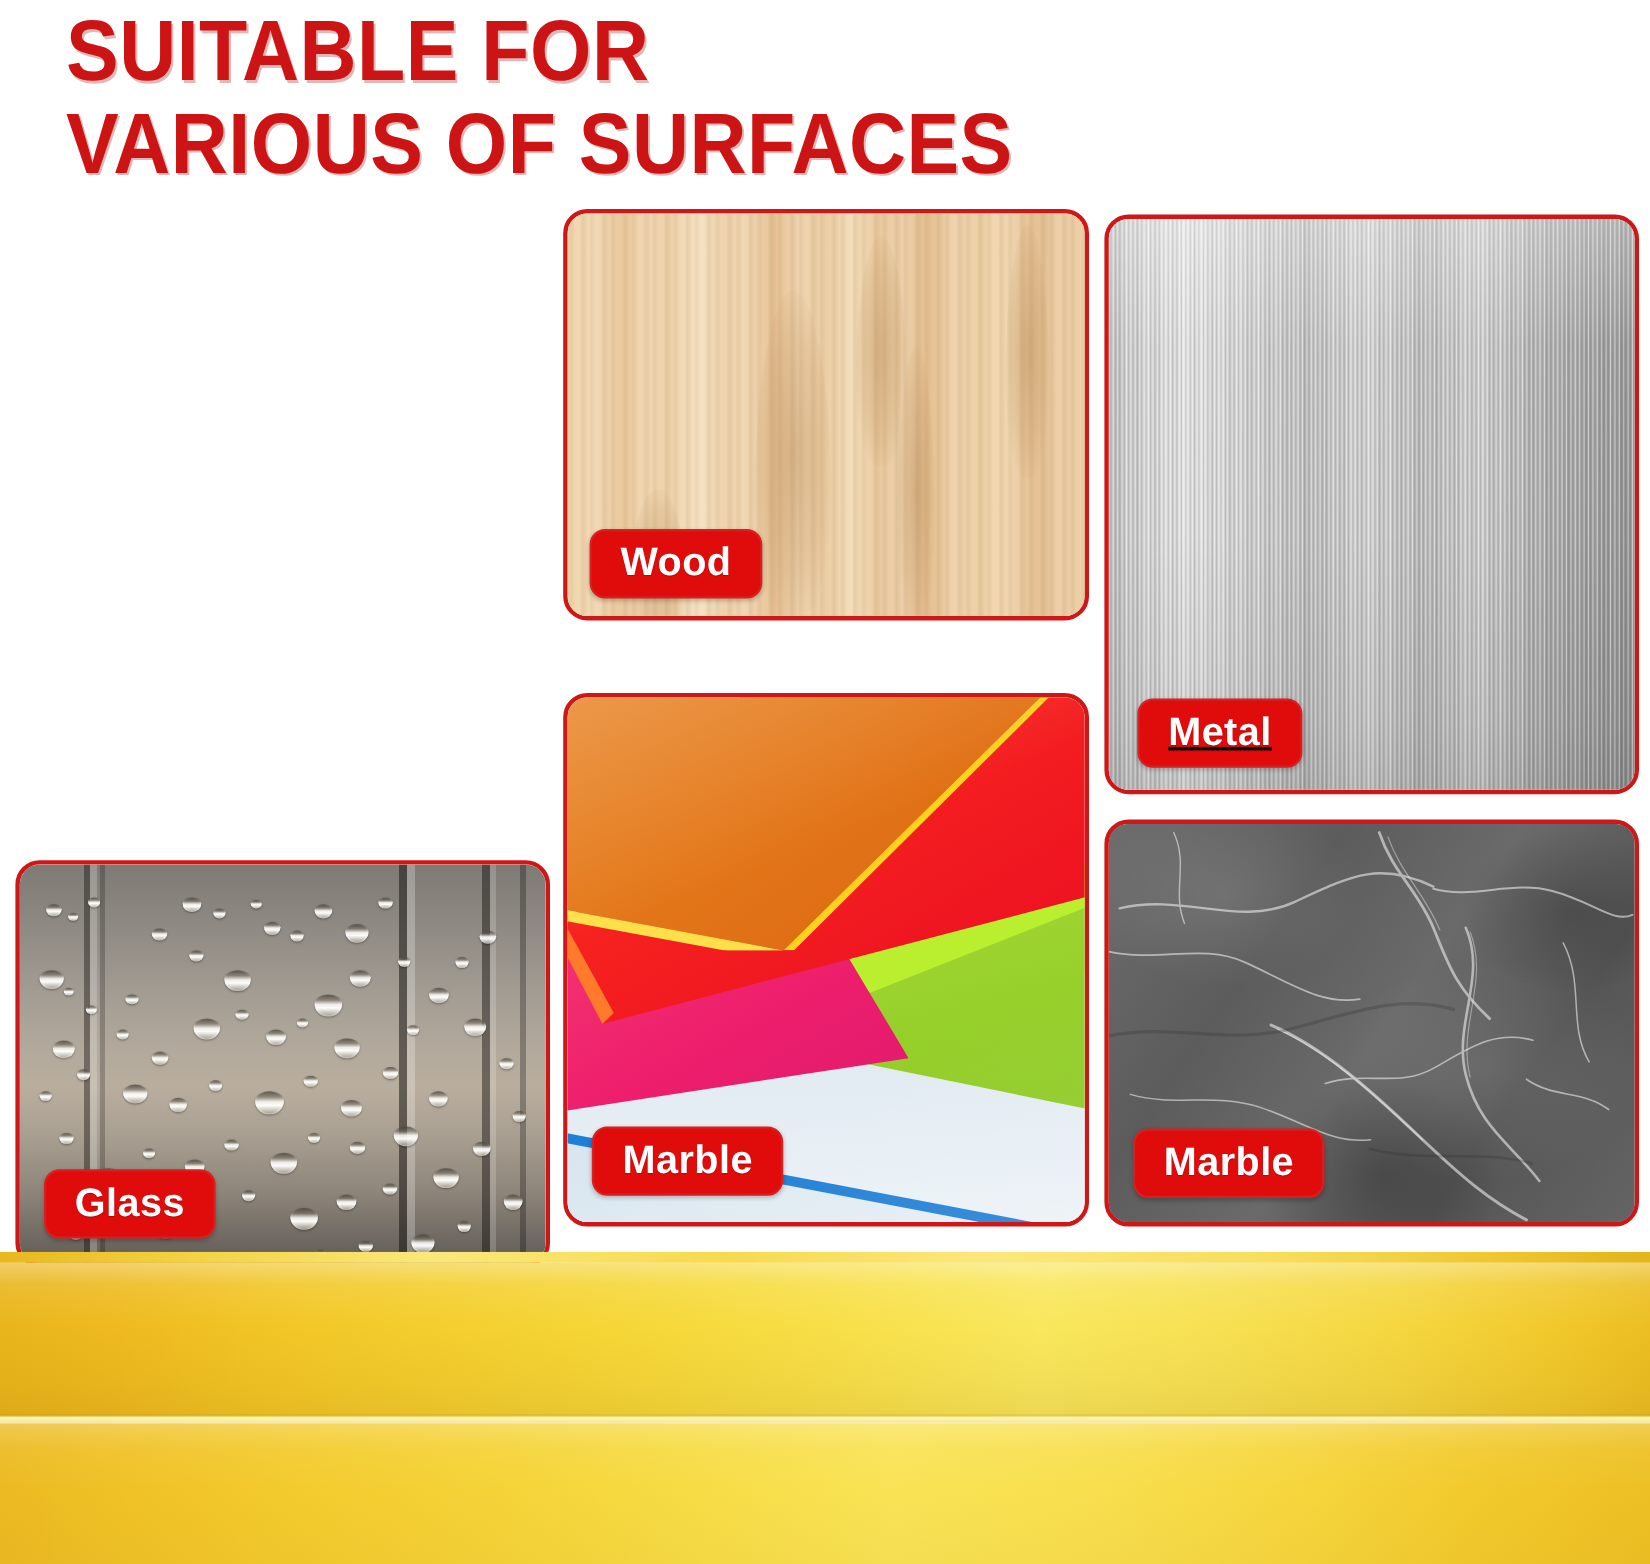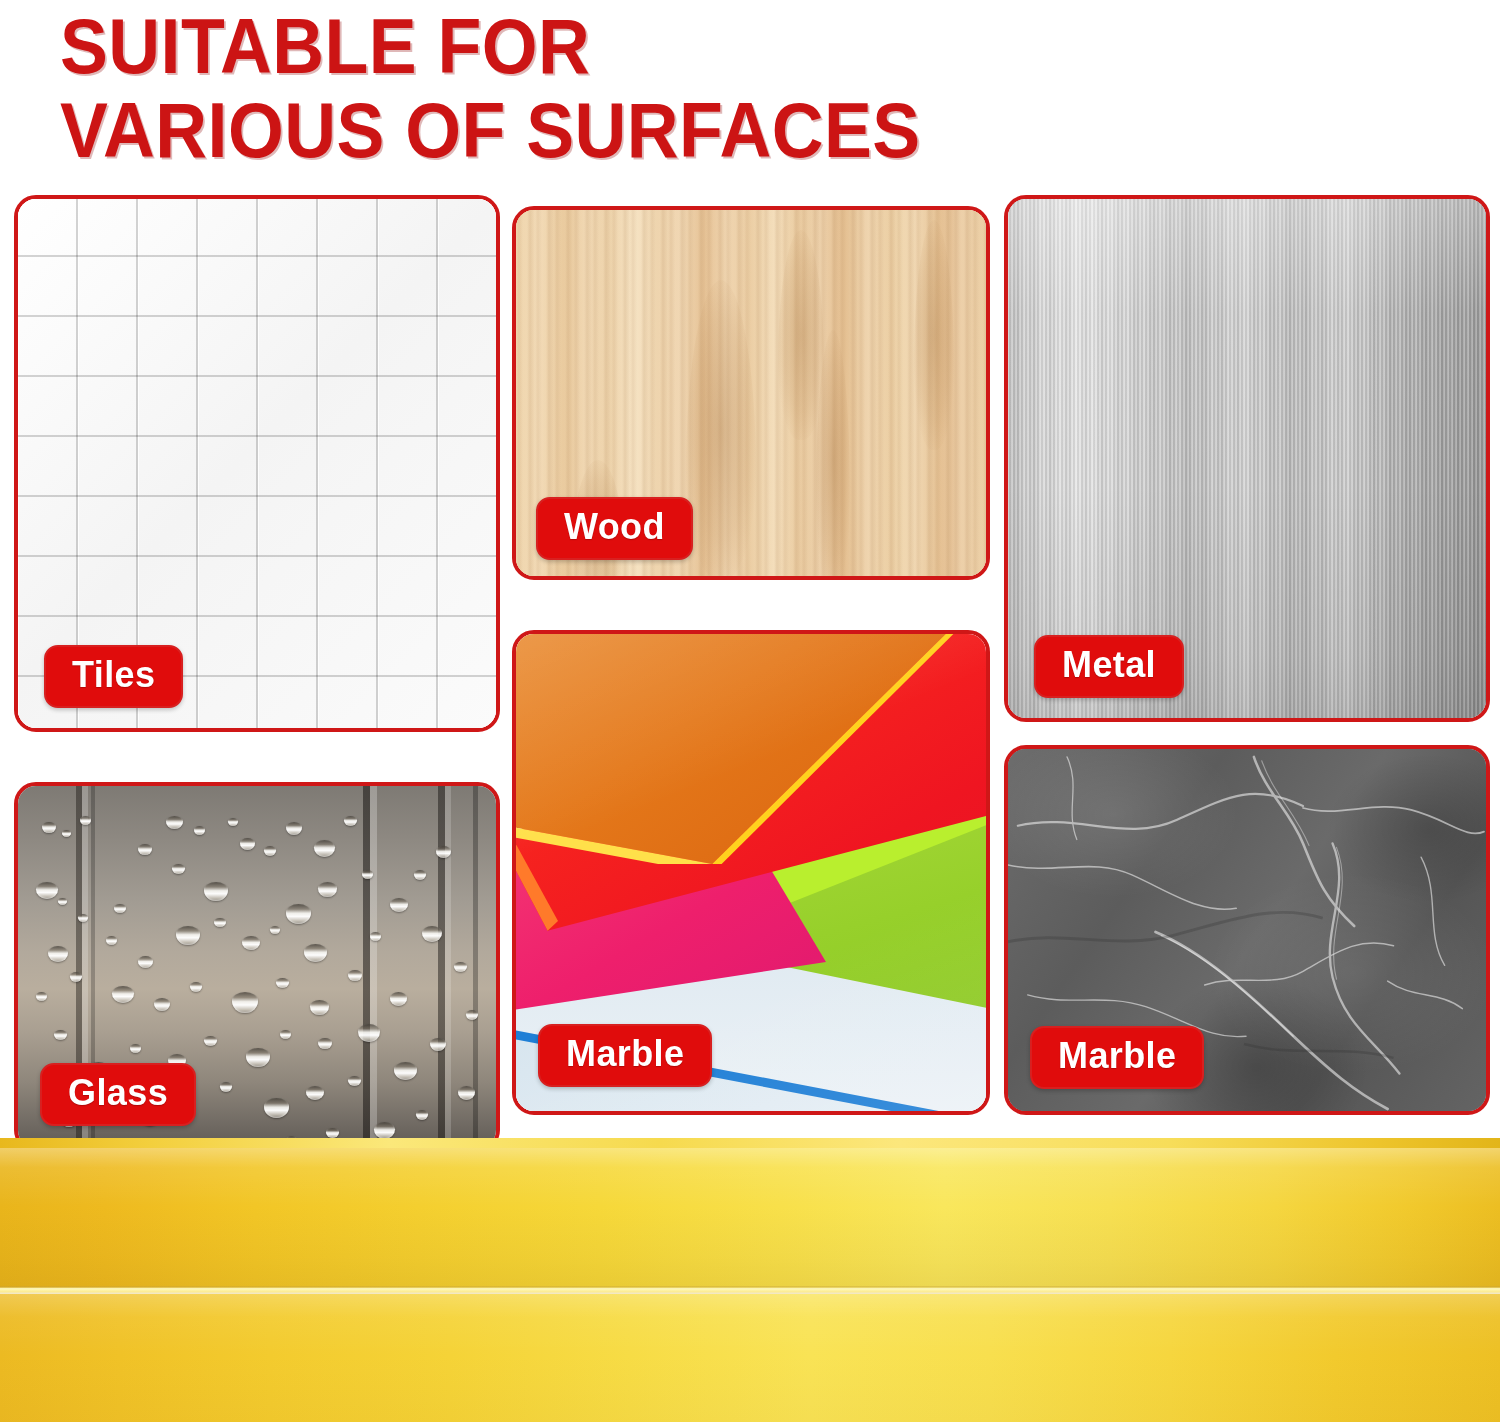--- a/index.html
+++ b/index.html
@@ -62,21 +62,21 @@
   }
 
   .panel-surface {
     position: absolute;
     inset: 0;
   }
 
   
   .panel-tiles  { left: 14px;   top: 7px;   width: 486px; height: 537px; }
   .panel-glass  { left: 14px;   top: 557px; width: 486px; height: 370px; margin-top: 37px; }
-  .panel-wood   { left: 512px;  top: 18px;   width: 478px; height: 374px; }
+  .panel-wood   { left: 512px;  top: 2px;   width: 478px; height: 374px; }
   .panel-plastic{ left: 512px;  top: 442px; width: 478px; height: 485px; }
   .panel-metal  { left: 1004px; top: 7px;   width: 486px; height: 527px; }
   .panel-marble { left: 1004px; top: 557px; width: 486px; height: 370px; padding-left: 19px; }
 
   
   .tex-tiles {
     background-color: #fdfdfd;
     background-image:
       linear-gradient(to right,  rgba(0,0,0,0.17) 2px, rgba(0,0,0,0) 2px),
       linear-gradient(to bottom, rgba(0,0,0,0.17) 2px, rgba(0,0,0,0) 2px),
@@ -216,21 +216,21 @@
     font-size: 36px;
     line-height: 38px;
     letter-spacing: 0.4px;
     text-shadow: 0 1px 1px rgba(90,0,0,0.35);
   }
 
   .badge-tiles   { left: 26px;  bottom: 20px; }
   .badge-glass   { left: 22px;  bottom: 22px; }
   .badge-wood    { left: 20px;  bottom: 16px; }
   .badge-plastic { left: 22px;  bottom: 24px; }
-  .badge-metal   { left: 26px;  bottom: 20px; }
+  .badge-metal   { left: 26px;  bottom: 20px; text-decoration: underline; }
   .badge-marble  { left: 22px;  bottom: 22px; }
 
   
   .blade {
     position: absolute;
     left: 0;
     top: 1138px;
     width: 1500px;
     height: 284px;
     overflow: hidden;
@@ -292,26 +292,20 @@
 
 <div id="page">
 
   <div class="headline">
     <span class="headline-line">SUITABLE FOR</span>
     <span class="headline-line">VARIOUS OF SURFACES</span>
   </div>
 
   <div class="grid">
 
-    <div class="panel panel-tiles">
-      <div class="panel-surface tex-tiles"></div>
-      <div class="badge badge-tiles">
-        <span class="badge-text">Tiles</span>
-      </div>
-    </div>
 
     <div class="panel panel-glass">
       <div class="panel-surface tex-glass">
         <div class="glass-streaks"></div>
         <div id="glass-drops">
             <div class="droplet" style="left: 24px; top: 36px; width: 14px; height: 11px;"></div>
             <div class="droplet" style="left: 44px; top: 44px; width: 9px; height: 7px;"></div>
             <div class="droplet" style="left: 62px; top: 30px; width: 11px; height: 9px;"></div>
             <div class="droplet" style="left: 18px; top: 96px; width: 22px; height: 17px;"></div>
             <div class="droplet" style="left: 40px; top: 112px; width: 9px; height: 7px;"></div>

